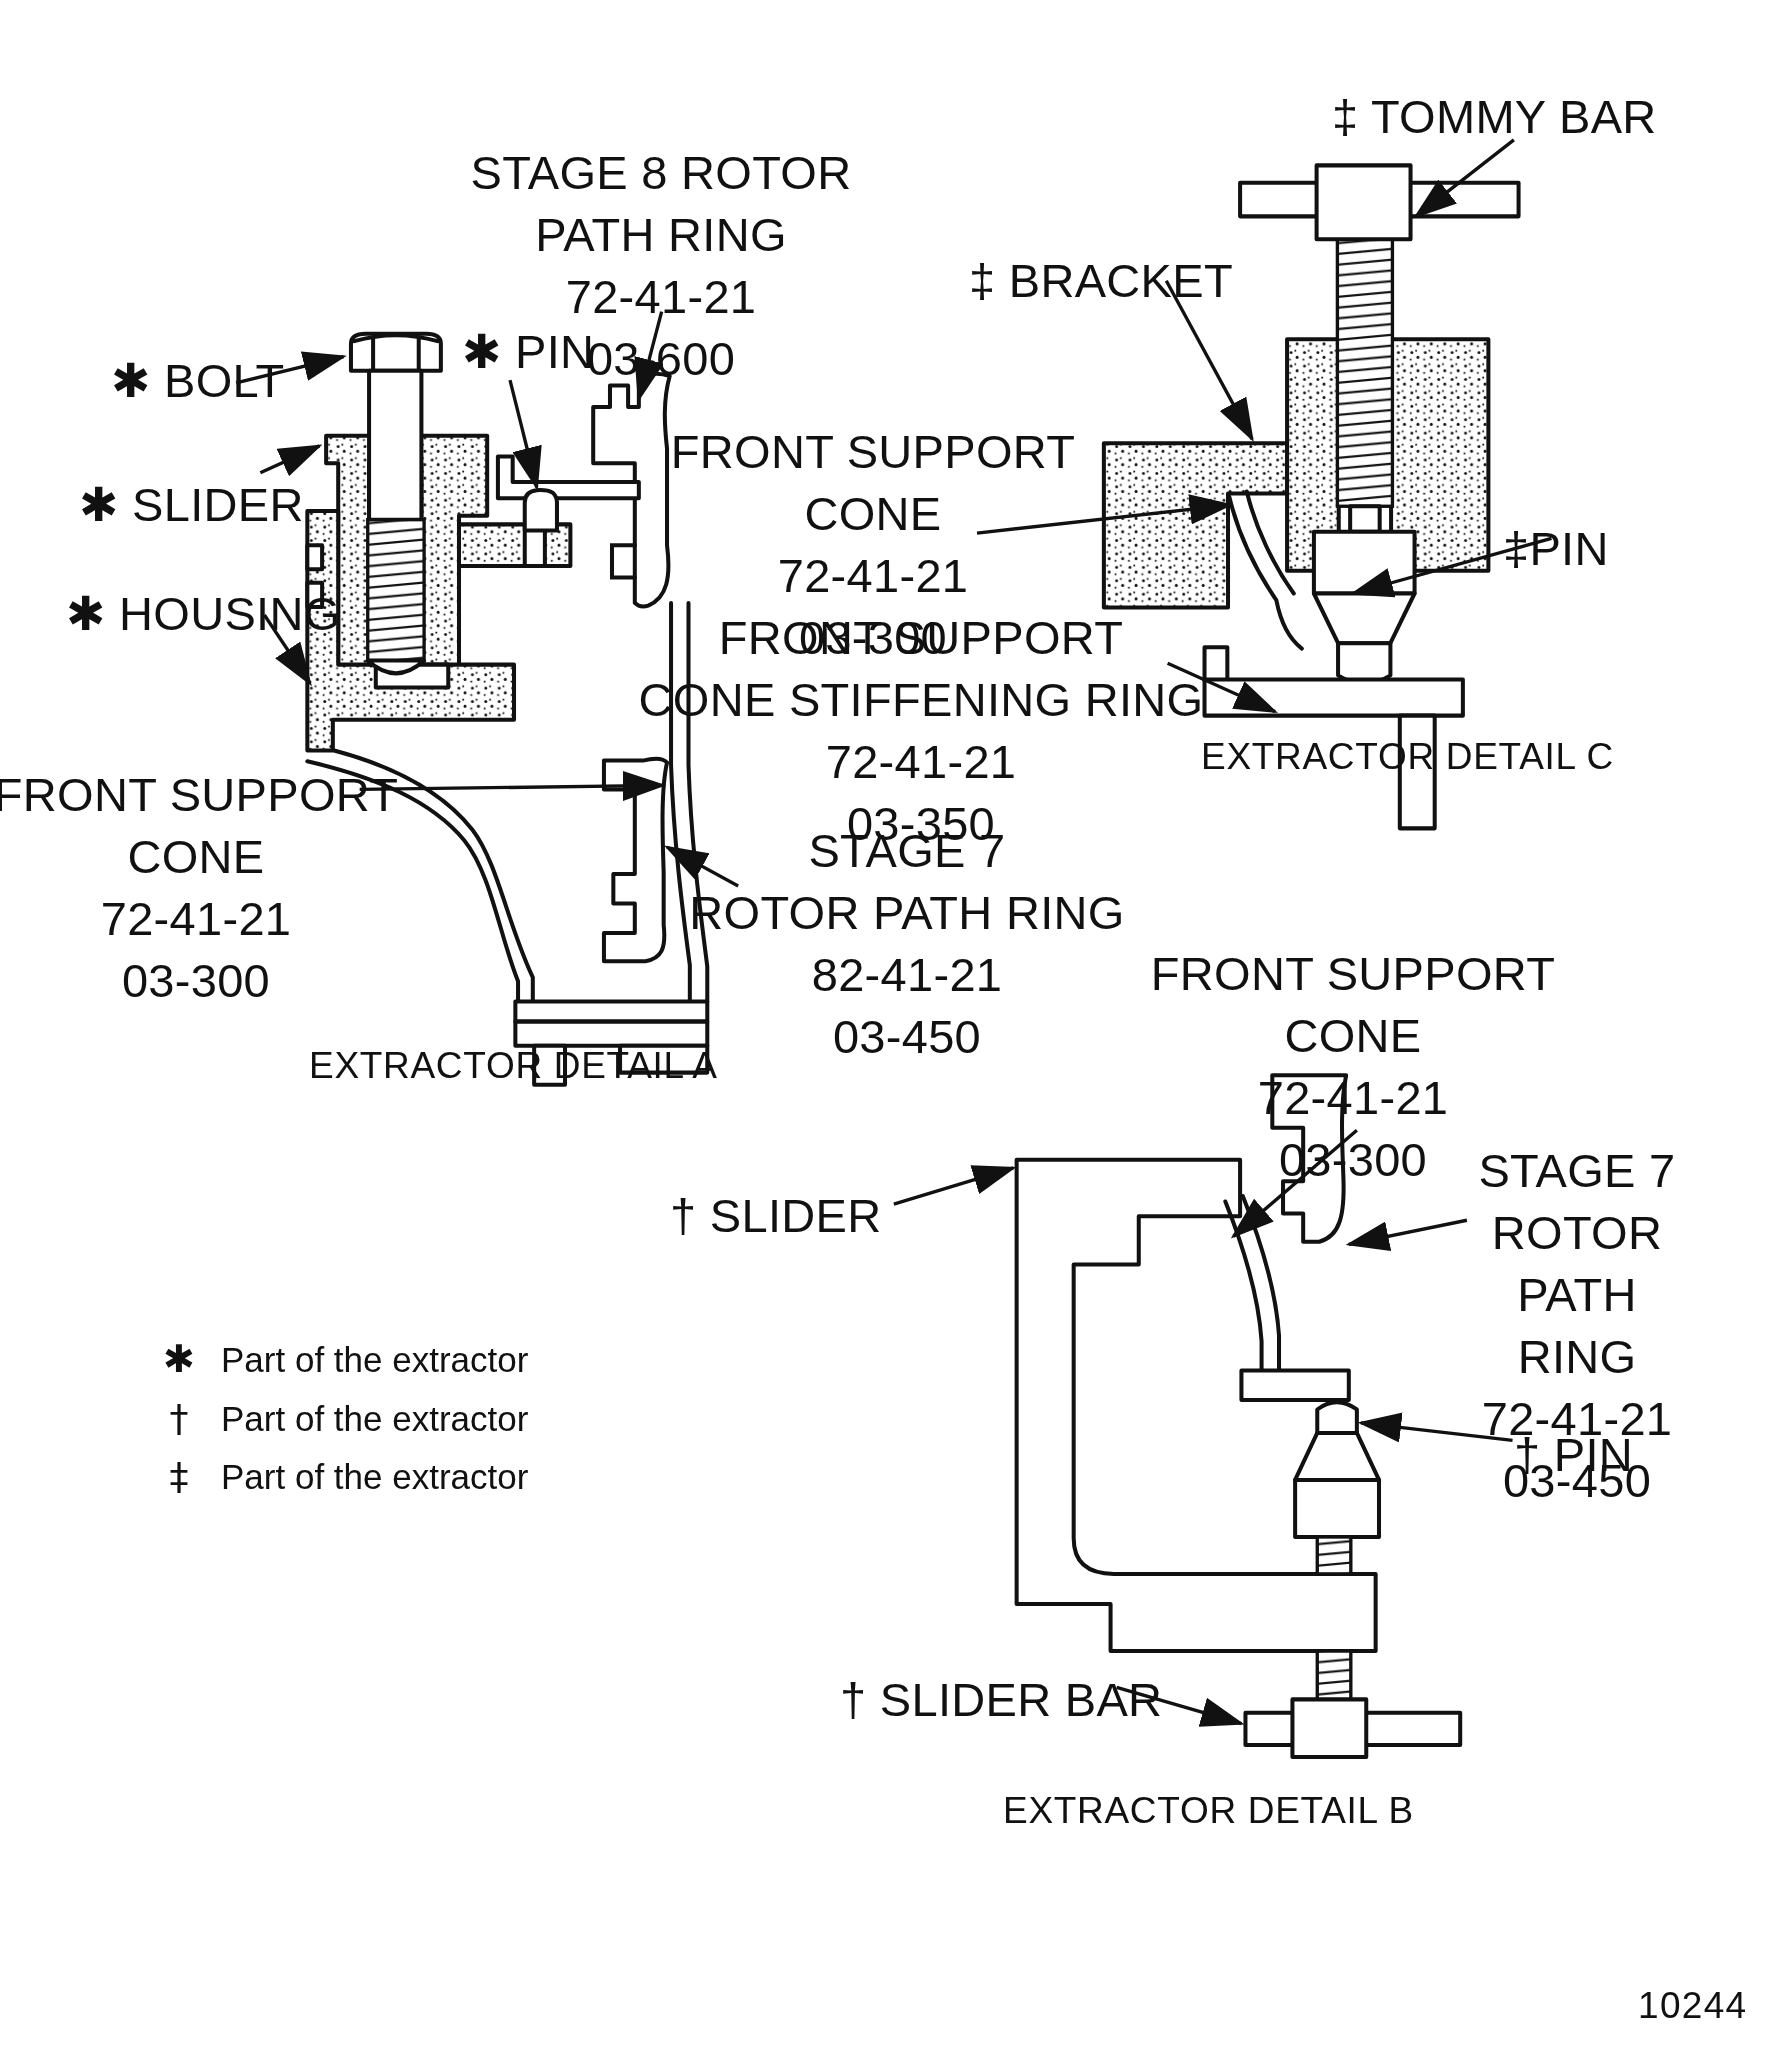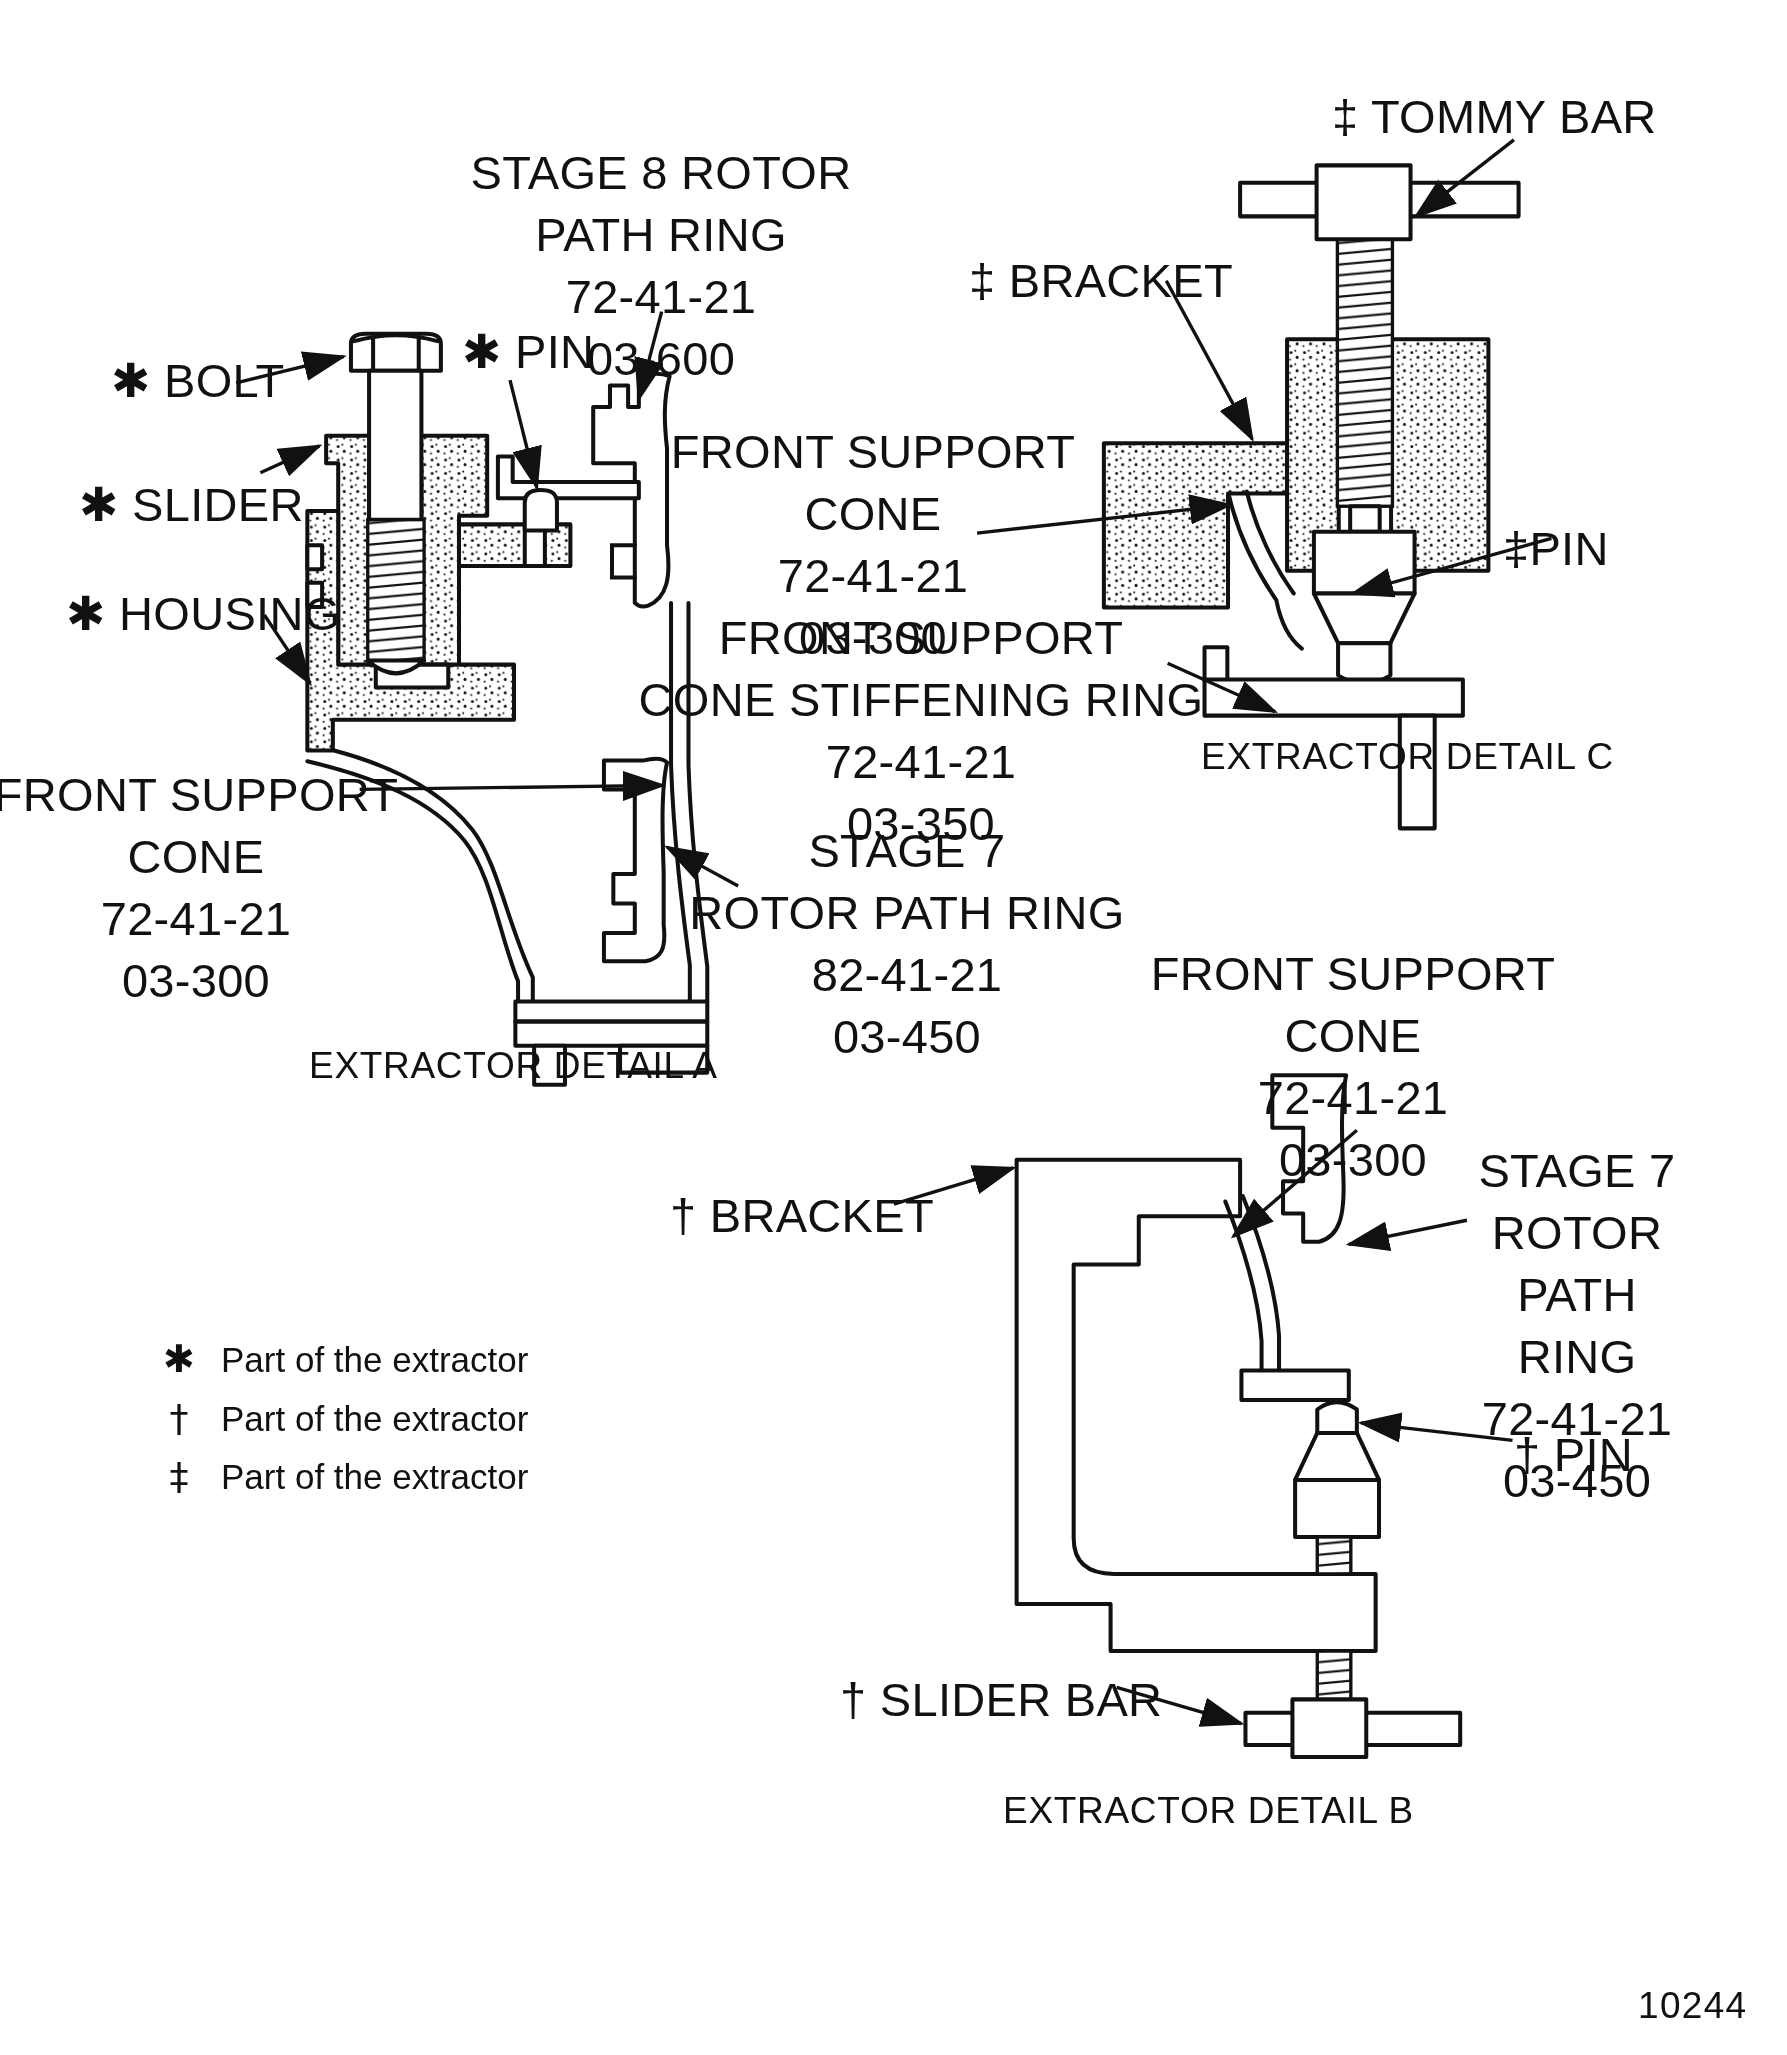--- a/index.html
+++ b/index.html
@@ -175,21 +175,21 @@
 03-450</div>
 <div class="lbl c" style="left:1353px;top:943px">FRONT SUPPORT
 CONE
 72-41-21
 03-300</div>
 <div class="lbl cap" style="left:309px;top:1042px">EXTRACTOR DETAIL A</div>
 <div class="lbl c" style="left:1577px;top:1140px">STAGE 7 ROTOR
 PATH RING
 72-41-21
 03-450</div>
-<div class="lbl" style="left:670px;top:1185px">† BRACKET</div>
+<div class="lbl" style="left:670px;top:1185px">† SLIDER</div>
 <div class="lbl" style="left:1514px;top:1424px">† PIN</div>
 <div class="lbl" style="left:840px;top:1669px">† SLIDER BAR</div>
 <div class="lbl cap" style="left:1003px;top:1787px">EXTRACTOR DETAIL B</div>
 
 <div class="legend-row" style="left:161px;top:1337px">
   <span class="legend-sym">✱</span>
   <span>Part of the extractor</span>
 </div>
 <div class="legend-row" style="left:161px;top:1396px">
   <span class="legend-sym">†</span>

